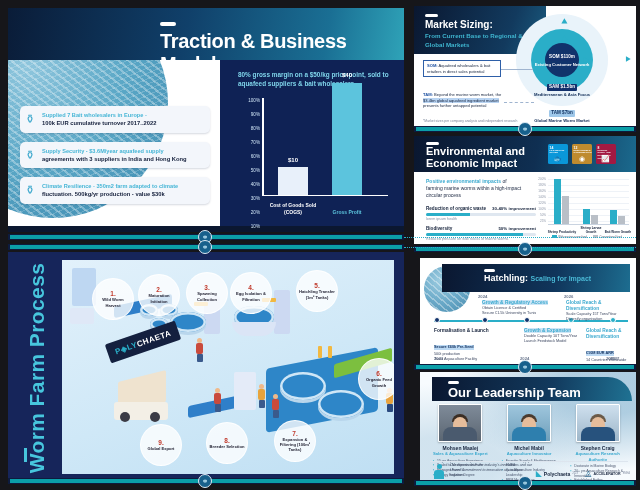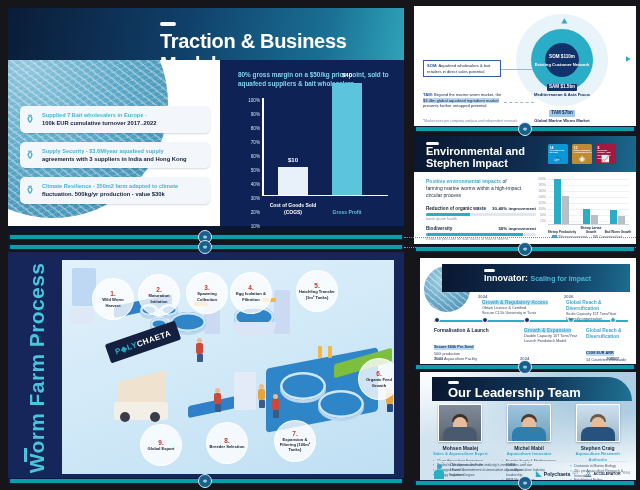--- a/index.html
+++ b/index.html
@@ -307,20 +307,25 @@
         <div class="bar" style="left:92px; width:30px; height:112px; background:#5cc4dd;"></div>
         <div class="blabel" style="left:84px; bottom:140px;">$40</div>
 
         <div class="cat" style="left:22px; color:#fff;">Cost of Goods Sold (COGS)</div>
         <div class="cat" style="left:76px; color:#5cc4dd;">Gross Profit</div>
       </div>
     </div>
   </div>
 
   <div class="slide" id="s2">
+    <div class="hdr">
+      <div class="dash"></div>
+      <h2>Market Sizing:</h2>
+      <div class="sub">From Current Base to Regional &amp; Global Markets</div>
+    </div>
 
     <div class="rings">
       <div class="r-out"></div>
       <div class="r-mid"></div>
       <div class="r-in"></div>
 
       <div class="arrowup" style="left:44px; top:2px;">⯅</div>
       <div class="arrowup" style="left:44px; top:19px;">⯅</div>
       <div class="arrowr" style="left:66px; top:42px;">⯈</div>
 
@@ -350,21 +355,21 @@
     <div class="connector" style="left:90px; top:96px; width:30px; border-top:1px dashed #9fb4cf; background:none;"></div>
 
     <div class="foot">*Market sizes per company analysis and independent research</div>
   </div>
 
   <div class="slide" id="s3">
     <div class="hdr">
       <div class="dash"></div>
       <h2>
         <span>Environmental and</span><br>
-        <span>Stephen Impact</span>
+        <span>Economic Impact</span>
       </h2>
       <div class="sdg" style="right:68px; background:#0a97d9;">
         <div class="num">14</div>
         <div class="nm">LIFE BELOW WATER</div>
         <div class="gl">🐟</div>
       </div>
       <div class="sdg" style="right:44px; background:#bf8b2e;">
         <div class="num">12</div>
         <div class="nm">RESPONSIBLE CONSUMPTION</div>
         <div class="gl">◉</div>
@@ -544,21 +549,21 @@
         <div class="l">Global Export</div>
       </div>
     </div>
   </div>
 
   <div class="slide" id="s5">
     <div class="globe"></div>
     <div class="hdr">
       <div class="dash"></div>
       <h2>
-        <span>Innovator:</span>
+        <span>Hatchling:</span>
         <em>Scaling for Impact</em>
       </h2>
     </div>
 
     <div class="axis"></div>
     <div class="node" style="left:14px;"></div>
     <div class="node" style="left:62px;"></div>
     <div class="node" style="left:104px;"></div>
     <div class="node open" style="left:148px;"></div>
     <div class="node open" style="left:190px;"></div>

